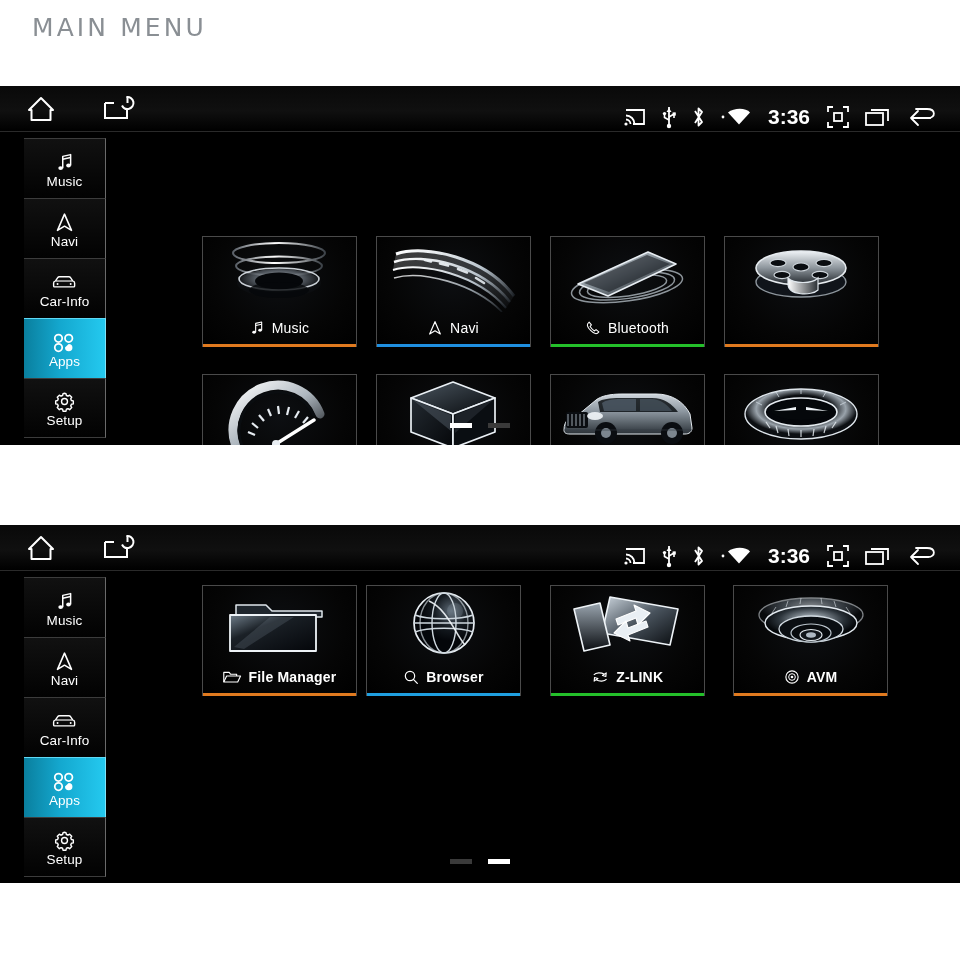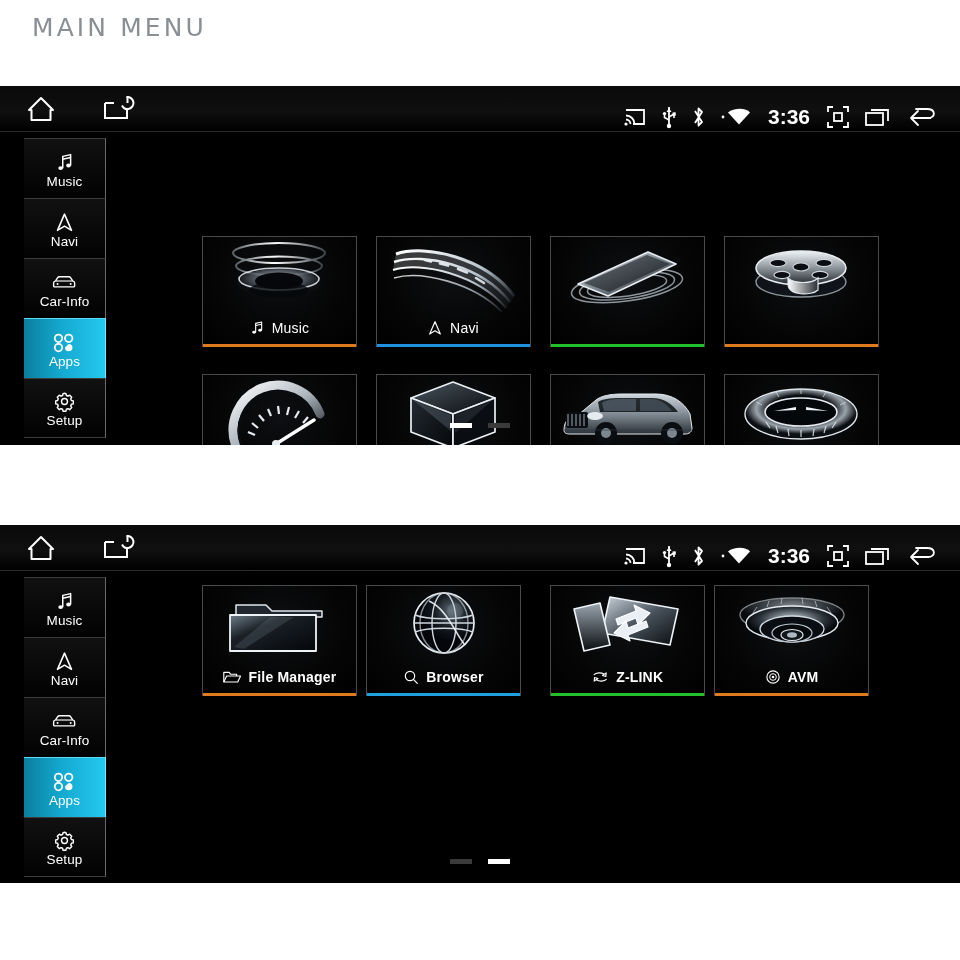--- a/index.html
+++ b/index.html
@@ -361,20 +361,28 @@
                 </linearGradient>
               </defs>
         <g fill="none" stroke="#b9c3cb" stroke-width="1.5" opacity=".75">
           <ellipse cx="75" cy="48" rx="56" ry="15" transform="rotate(-8 75 48)"></ellipse>
           <ellipse cx="75" cy="48" rx="48" ry="12.5" transform="rotate(-8 75 48)"></ellipse>
           <ellipse cx="75" cy="48" rx="40" ry="10" transform="rotate(-8 75 48)"></ellipse>
         </g>
         <path d="M26 46 L96 14 L124 26 L56 58 Z" fill="url(#pg1)" stroke="#e8eef3" stroke-width="1.6" stroke-linejoin="round"></path>
         <path d="M32 45 L95 17 L118 26 L57 54 Z" fill="#0e1318" opacity=".55"></path>
       </svg>
+          </div>
+          <div class="tile-foot">
+            <span class="tile-ico">
+              <svg width="16" height="16" viewBox="0 0 24 24">
+                <path d="M6.2 3.2 C4.6 4.4 3.2 6.6 3.6 8.4 C4.4 12.4 11.6 19.6 15.6 20.4 C17.4 20.8 19.6 19.4 20.8 17.8 L16.6 14.4 L14.2 16.4 C12 15 9 12 7.6 9.8 L9.6 7.4 Z" fill="none" stroke="#ffffff" stroke-width="1.6" stroke-linejoin="round"></path>
+              </svg>
+            </span>
+            <span class="lbl">Bluetooth</span>
           </div>
         </div>
       </div>
       <div style="display: flex; justify-content: center;">
         <div class="tile" style="--accent: #e07a1f;">
           <div class="tile-art">
       <svg width="150" height="74" viewBox="0 0 150 74">
         <defs>
                 <linearGradient id="fg1" x1="0" y1="0" x2="0" y2="1">
           <stop offset="0" stop-color="#f0f4f7"></stop>
@@ -750,21 +758,21 @@
             <span class="tile-ico">
               <svg width="18.4" height="16" viewBox="0 0 26 22">
                 <path d="M4 8 C7 4.4 14 4.4 19 7 L21.5 5.2 L21 10.2 L16.2 8.8 L18.3 7.4" fill="none" stroke="#ffffff" stroke-width="1.6" stroke-linejoin="round"></path>
                 <path d="M22 14 C19 17.6 12 17.6 7 15 L4.5 16.8 L5 11.8 L9.8 13.2 L7.7 14.6" fill="none" stroke="#ffffff" stroke-width="1.6" stroke-linejoin="round"></path>
               </svg>
             </span>
             <span class="lbl">Z-LINK</span>
           </div>
         </div>
       </div>
-      <div style="display: flex; justify-content: flex-start;">
+      <div style="display: flex; justify-content: flex-end;">
         <div class="tile" style="--accent: #e07a1f;">
           <div class="tile-art">
       <svg width="150" height="74" viewBox="0 0 150 74">
         <defs>
                 <radialGradient id="av1" cx=".5" cy=".25">
                   <stop offset="0" stop-color="#e7eef4"></stop>
                   <stop offset=".5" stop-color="#6e7a85"></stop>
                   <stop offset="1" stop-color="#0a0d11"></stop>
                 </radialGradient>
         <radialGradient id="av2" cx=".5" cy=".4">

